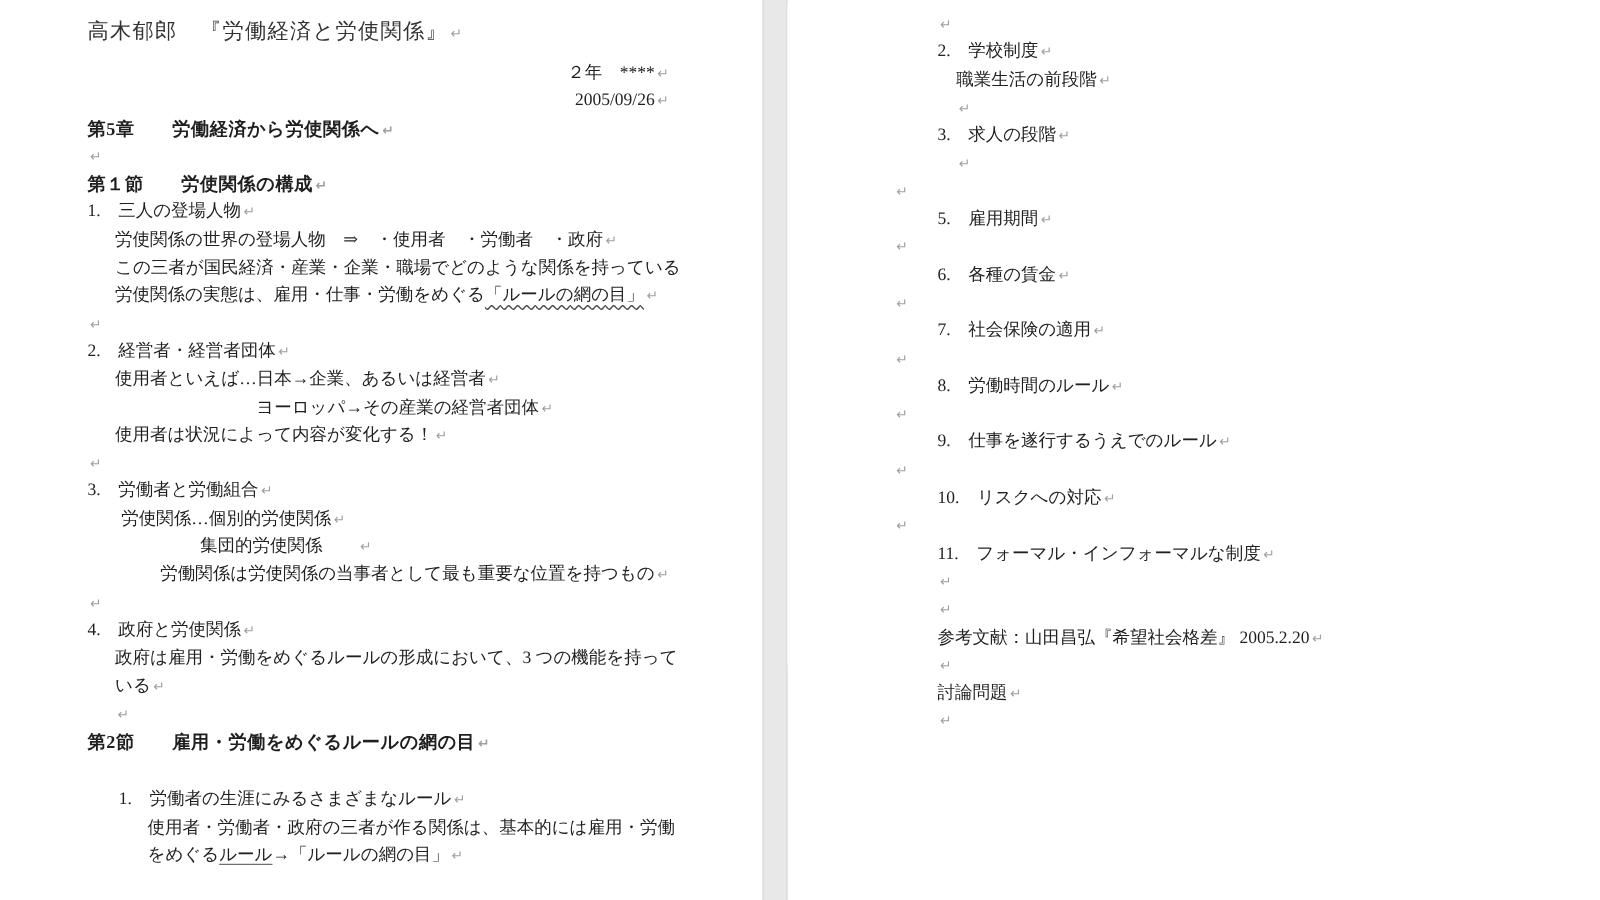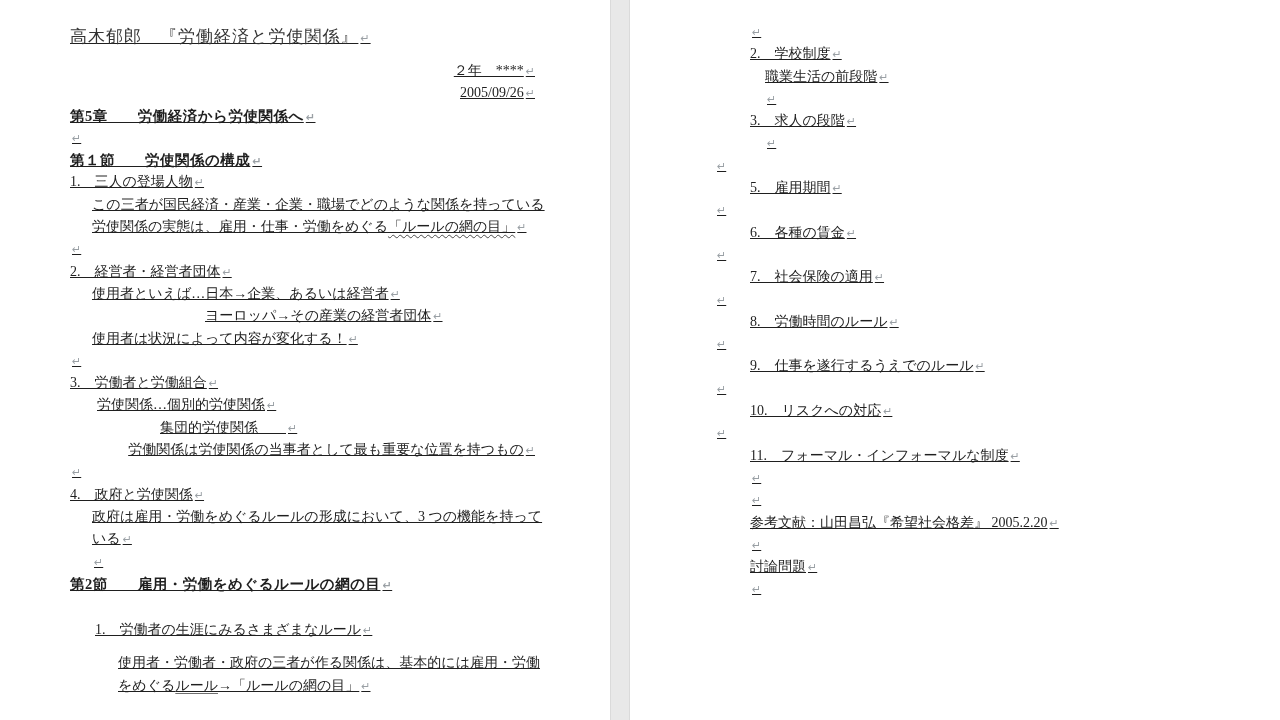--- a/index.html
+++ b/index.html
@@ -8,25 +8,24 @@
     background: #ffffff;
     width: 1280px;
     height: 720px;
     overflow: hidden;
     font-family: "Liberation Serif", "DejaVu Serif", serif;
     color: #1f1f1f;
     position: relative;
   }
   .page {
     position: absolute;
-    top: 16px;
+    top: 4px;
     height: 528px;
     background: #ffffff;
     box-sizing: border-box;
-    text-decoration: underline;
   }
   #page-1 {
     left: 0;
     width: 610px;
     padding: 8px 75px 0 70px;
   }
   #page-2 {
     left: 630px;
     width: 650px;
     padding: 5px 40px 0 85px;
@@ -87,40 +86,41 @@
 <body>
 
 <div class="page" id="page-1">
     <div class="line title-line"><span>高木郁郎　『労働経済と労使関係』</span><span class="pilcrow">↵</span></div>
     <div class="line right"><span>２年　****</span><span class="pilcrow">↵</span></div>
     <div class="line right"><span>2005/09/26</span><span class="pilcrow">↵</span></div>
     <div class="line bold"><span>第5章　　労働経済から労使関係へ</span><span class="pilcrow">↵</span></div>
     <div class="line"><span class="pilcrow">↵</span></div>
     <div class="line bold"><span>第１節　　労使関係の構成</span><span class="pilcrow">↵</span></div>
     <div class="line"><span>1.　三人の登場人物</span><span class="pilcrow">↵</span></div>
+    <div class="line" style="padding-left: 22px;"><span>労使関係の世界の登場人物　⇒　・使用者　・労働者　・政府</span><span class="pilcrow">↵</span></div>
     <div class="line" style="padding-left: 22px;"><span>この三者が国民経済・産業・企業・職場でどのような関係を持っている</span></div>
     <div class="line" style="padding-left: 22px;"><span>労使関係の実態は、雇用・仕事・労働をめぐる</span><span class="u-wavy">「ルールの網の目」</span><span class="pilcrow">↵</span></div>
     <div class="line"><span class="pilcrow">↵</span></div>
     <div class="line"><span>2.　経営者・経営者団体</span><span class="pilcrow">↵</span></div>
     <div class="line" style="padding-left: 22px;"><span>使用者といえば…日本→企業、あるいは経営者</span><span class="pilcrow">↵</span></div>
     <div class="line" style="padding-left: 135px;"><span>ヨーロッパ→その産業の経営者団体</span><span class="pilcrow">↵</span></div>
     <div class="line" style="padding-left: 22px;"><span>使用者は状況によって内容が変化する！</span><span class="pilcrow">↵</span></div>
     <div class="line"><span class="pilcrow">↵</span></div>
     <div class="line"><span>3.　労働者と労働組合</span><span class="pilcrow">↵</span></div>
     <div class="line" style="padding-left: 27px;"><span>労使関係…個別的労使関係</span><span class="pilcrow">↵</span></div>
     <div class="line" style="padding-left: 90px;"><span>集団的労使関係　　</span><span class="pilcrow">↵</span></div>
     <div class="line" style="padding-left: 22px; text-align: right;"><span>労働関係は労使関係の当事者として最も重要な位置を持つもの</span><span class="pilcrow">↵</span></div>
     <div class="line"><span class="pilcrow">↵</span></div>
     <div class="line"><span>4.　政府と労使関係</span><span class="pilcrow">↵</span></div>
     <div class="line" style="padding-left: 22px;"><span>政府は雇用・労働をめぐるルールの形成において、3 つの機能を持って</span></div>
     <div class="line" style="padding-left: 22px;"><span>いる</span><span class="pilcrow">↵</span></div>
     <div class="line" style="padding-left: 22px;"><span class="pilcrow">↵</span></div>
     <div class="line bold"><span>第2節　　雇用・労働をめぐるルールの網の目</span><span class="pilcrow">↵</span></div>
     <div class="line" style="padding-left: 25px; margin-top: 24px;"><span>1.　労働者の生涯にみるさまざまなルール</span><span class="pilcrow">↵</span></div>
-    <div class="line" style="padding-left: 48px; margin-top: 11px;"><span>使用者・労働者・政府の三者が作る関係は、基本的には雇用・労働</span></div>
+    <div class="line" style="padding-left: 48px;"><span>使用者・労働者・政府の三者が作る関係は、基本的には雇用・労働</span></div>
     <div class="line" style="padding-left: 48px;"><span>をめぐる</span><span class="u-solid">ルール</span><span>→「ルールの網の目」</span><span class="pilcrow">↵</span></div>
   </div>
 
 <div class="page-gap"></div>
 
 <div class="page" id="page-2">
     <div class="line" style="padding-left: 35px;"><span class="pilcrow">↵</span></div>
     <div class="line" style="padding-left: 35px;"><span>2.　学校制度</span><span class="pilcrow">↵</span></div>
     <div class="line" style="padding-left: 50px;"><span>職業生活の前段階</span><span class="pilcrow">↵</span></div>
     <div class="line" style="padding-left: 50px;"><span class="pilcrow">↵</span></div>

